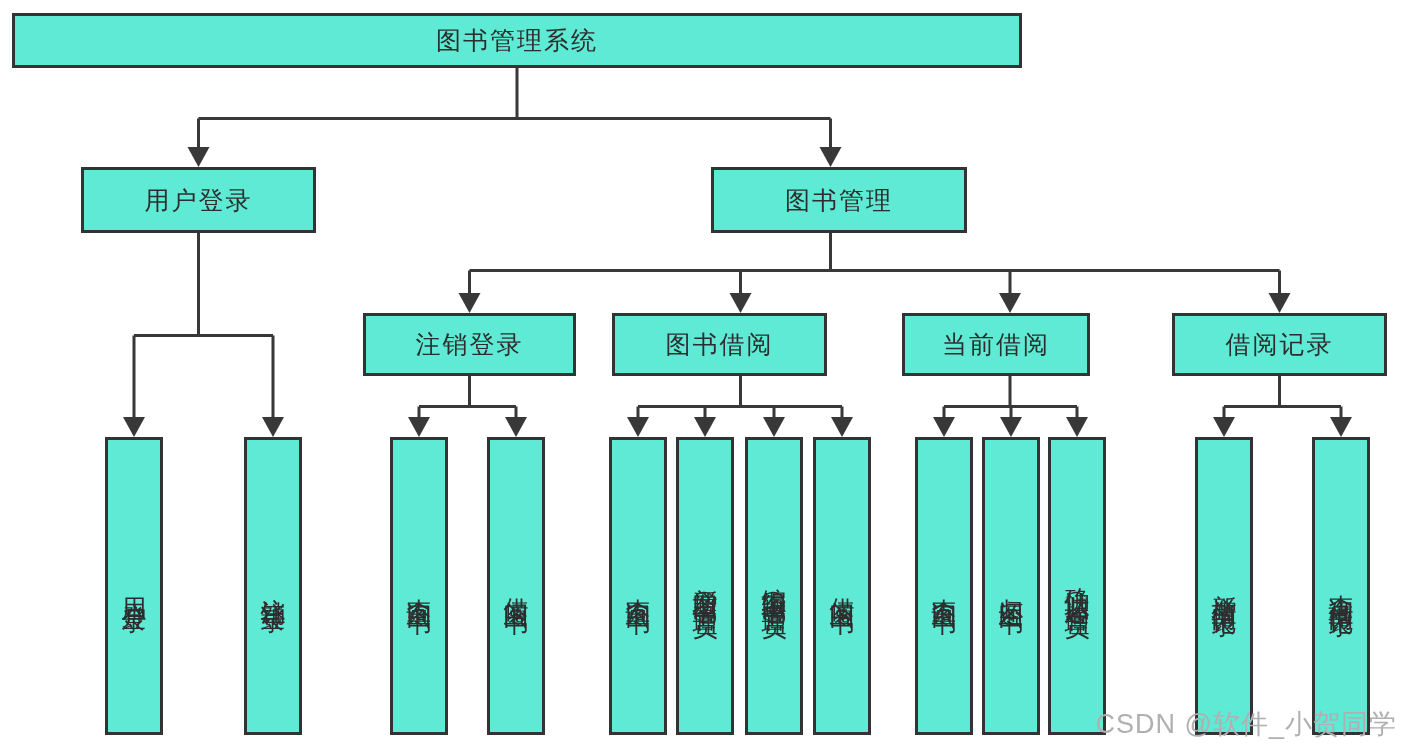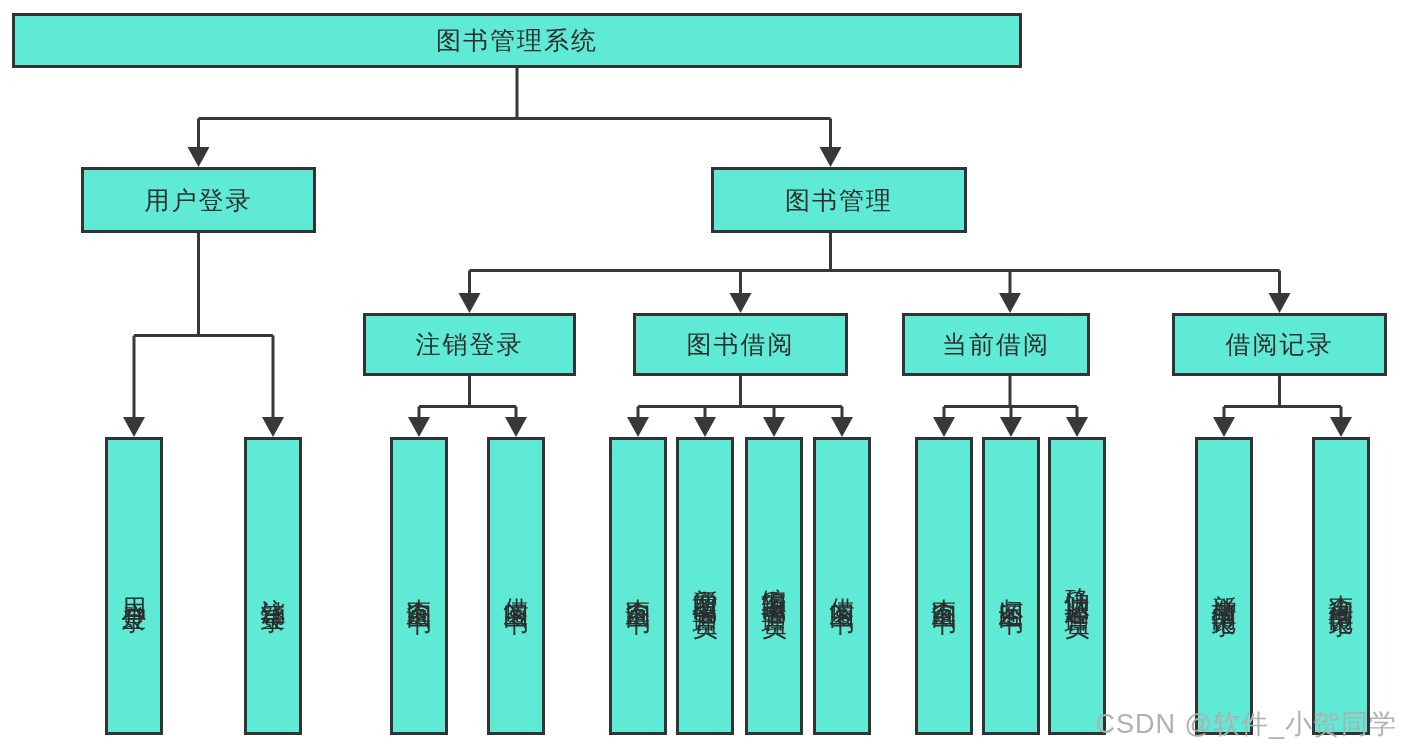--- a/index.html
+++ b/index.html
@@ -31,21 +31,21 @@
     letter-spacing: 2px;
     text-align: center;
     z-index: 2;
   }
   
   .root  { left: 12px;   top: 13px;  width: 1010px; height: 55px; }
   .l2a   { left: 81px;   top: 167px; width: 235px;  height: 66px; }
   .l2b   { left: 711px;  top: 167px; width: 256px;  height: 66px; }
   .l3    { top: 313px; height: 63px; }
   .l3a   { left: 363px;  width: 213px; }
-  .l3b   { left: 633px;  width: 215px; }
+  .l3b   { left: 612px;  width: 215px; }
   .l3c   { left: 902px;  width: 188px; }
   .l3d   { left: 1172px; width: 215px; }
   
   .leaf  { top: 437px; width: 58px; height: 298px; }
   .leaf .vtext {
     writing-mode: vertical-rl;
     text-orientation: mixed;
     white-space: nowrap;
     font-size: 25px;
     letter-spacing: 4px;

